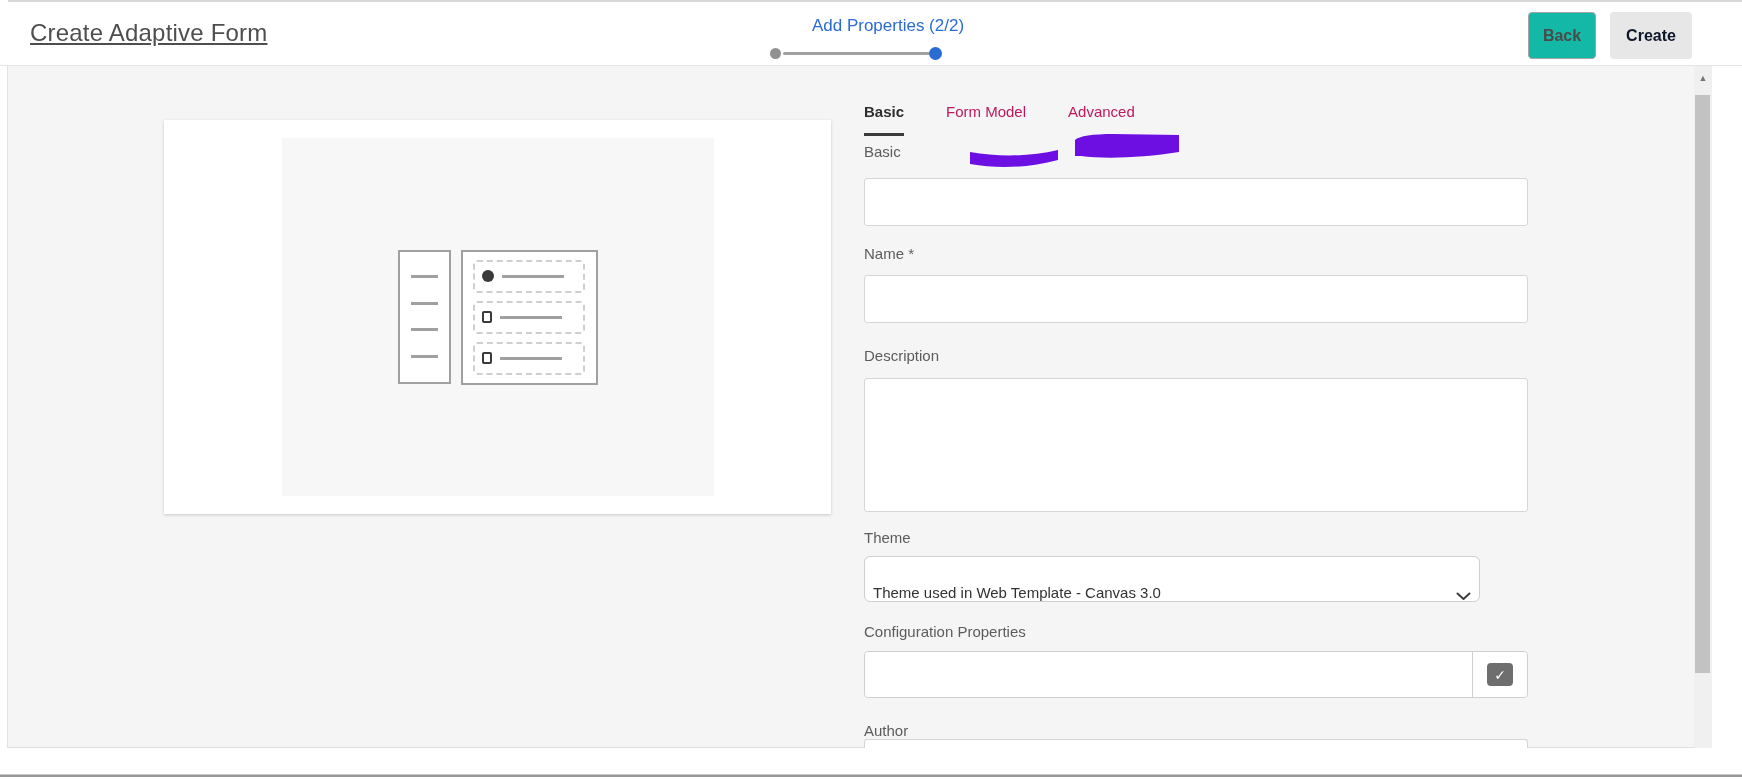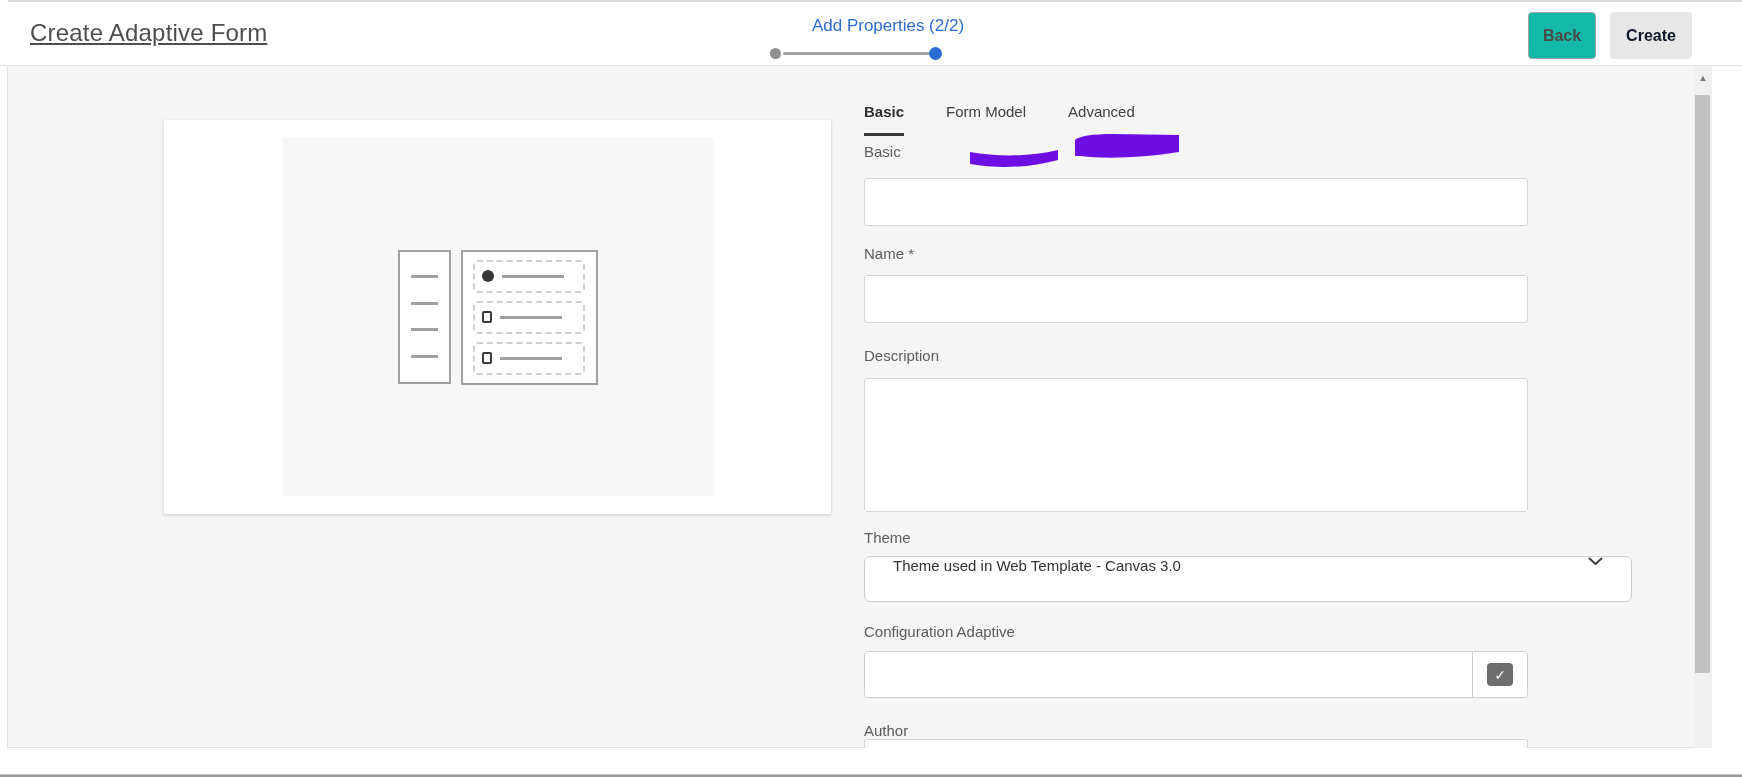--- a/index.html
+++ b/index.html
@@ -30,33 +30,33 @@
   .illus-strip { width:53px; height:134px; background:#fff; border:2px solid #a0a0a0; display:flex; flex-direction:column; justify-content:space-evenly; align-items:center; }
   .illus-strip .line { width:27px; height:3px; background:#a0a0a0; }
   .illus-panel { width:137px; height:135px; background:#fff; border:2px solid #a0a0a0; display:flex; flex-direction:column; justify-content:space-evenly; align-items:center; }
   .illus-row { width:112px; height:33px; border:2px dashed #cfcfcf; border-radius:4px; display:flex; align-items:center; padding-left:7px; gap:8px; background:#fff; }
   .bullet { width:12px; height:12px; border-radius:50%; background:#3a3a3a; flex:none; }
   .cbox { width:10px; height:12px; border:2px solid #3a3a3a; border-radius:2px; background:#fff; flex:none; }
   .rline { width:62px; height:3px; background:#a0a0a0; }
 
   
   .tabs { position:absolute; left:864px; top:103px; display:flex; gap:42px; }
-  .tab { font-size:15px; color:#404040; padding-bottom:13px; cursor:pointer; }
+  .tab { font-size:15px; color:#be185d; padding-bottom:13px; cursor:pointer; }
   .tab.active { color:#2e2e2e; font-weight:700; border-bottom:3px solid #3a3a3a; }
 
   
   .annot { position:absolute; pointer-events:none; }
   .annot-1 { left:968px; top:146px; }
   .annot-2 { left:1071px; top:131px; }
 
   
   .fld-label { position:absolute; left:864px; font-size:15px; color:#5c5c5c; }
   .fld-input { position:absolute; left:864px; width:664px; background:#fff; border:1px solid #d6d6d6; border-radius:3px; font-size:15px; color:#323232; padding:0 14px; font-family:"Liberation Sans","DejaVu Sans",sans-serif; }
   .fld-textarea { position:absolute; left:864px; width:664px; background:#fff; border:1px solid #d6d6d6; border-radius:3px; resize:none; font-family:"Liberation Sans","DejaVu Sans",sans-serif; font-size:15px; padding:8px 14px; color:#323232; }
-  .select { position:absolute; left:864px; top:556px; width:768px; height:46px; background:#fff; border:1px solid #cfcfcf; border-radius:6px; display:flex; align-items:flex-start; padding:0 28px; font-size:15px; color:#323232; cursor:pointer; }
+  .select { position:absolute; left:864px; top:556px; width:616px; height:46px; background:#fff; border:1px solid #cfcfcf; border-radius:6px; display:flex; align-items:flex-end; padding:0 8px; font-size:15px; color:#323232; cursor:pointer; }
   .select .chev { margin-left:auto; display:flex; align-items:center; }
 
   .config-group { position:absolute; left:864px; top:651px; width:664px; height:47px; border:1px solid #cfcfcf; border-radius:4px; background:#fff; display:flex; }
   .config-input { flex:1; border:none; border-right:1px solid #cfcfcf; border-radius:4px 0 0 4px; font-size:15px; padding:0 14px; color:#323232; font-family:"Liberation Sans","DejaVu Sans",sans-serif; }
   .config-check-btn { width:54px; display:flex; align-items:center; justify-content:center; background:#fff; border-radius:0 4px 4px 0; cursor:pointer; }
   .check-square { width:26px; height:23px; background:#6e6e6e; border-radius:4px; color:#fff; font-size:14px; font-weight:700; display:flex; align-items:center; justify-content:center; }
 
   .author-sliver { position:absolute; left:864px; top:739px; width:664px; height:9px; background:#fff; border:1px solid #d6d6d6; border-bottom:none; border-radius:3px 3px 0 0; }
 
   
@@ -137,21 +137,21 @@
   <div class="fld-label" style="top:529px">Theme</div>
   <div class="select">
     <span>Theme used in Web Template - Canvas 3.0</span>
     <span class="chev">
       <svg width="15" height="9" viewBox="0 0 15 9">
           <polyline points="1.5,1.5 7.5,7 13.5,1.5" fill="none" stroke="#3e3e3e" stroke-width="2" stroke-linecap="round" stroke-linejoin="round"></polyline>
         </svg>
     </span>
   </div>
 
-  <div class="fld-label" style="top:623px">Configuration Adaptive</div>
+  <div class="fld-label" style="top:623px">Configuration Properties</div>
   <div class="config-group">
     <input class="config-input" value="" style="">
     <div class="config-check-btn">
       <span class="check-square">✓</span>
     </div>
   </div>
 
   <div class="fld-label" style="top:722px">Author</div>
   <div class="author-sliver"></div>
 

